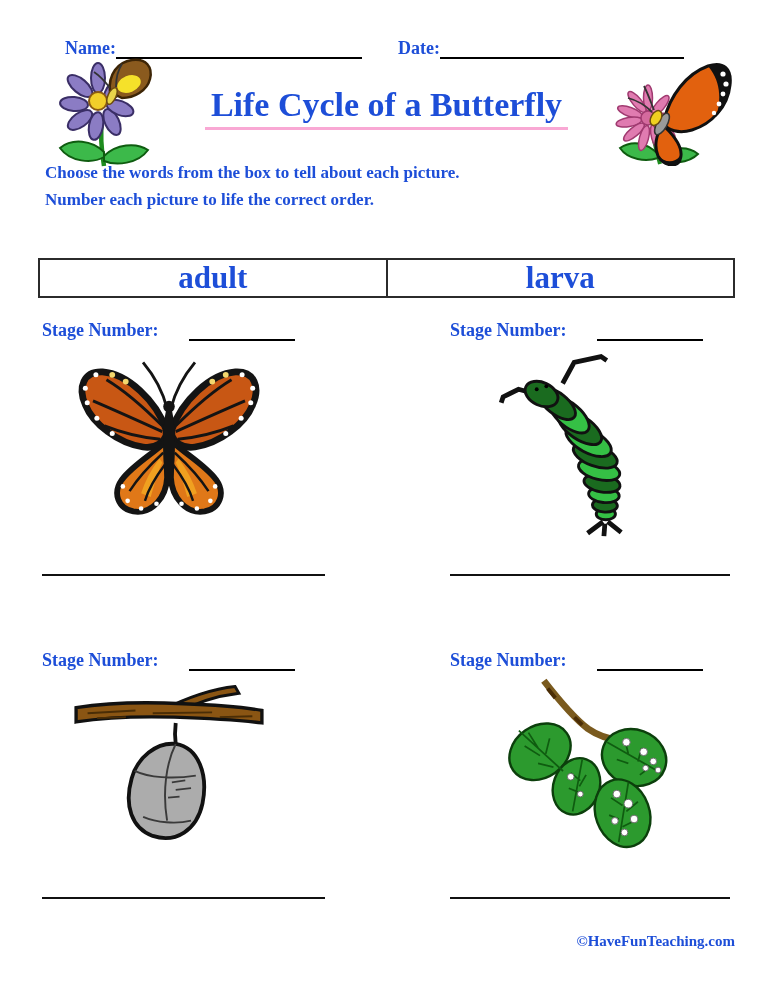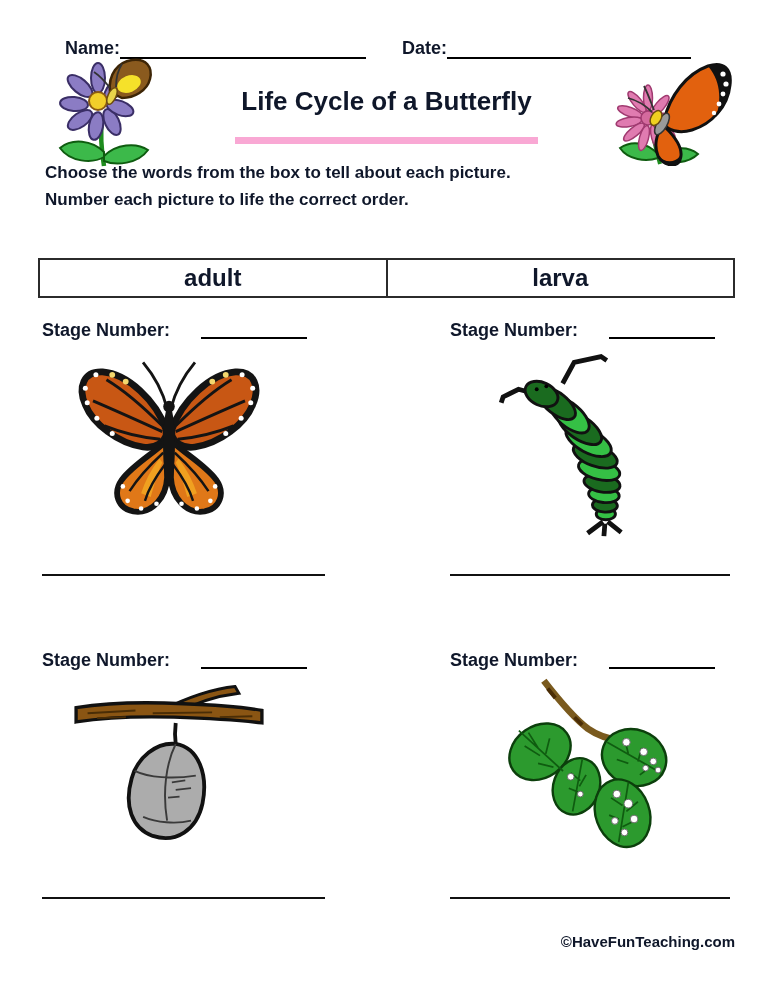--- a/index.html
+++ b/index.html
@@ -1,54 +1,54 @@
 <!DOCTYPE html>
 <html><head>
 <meta charset="utf-8">
 <style>
   html,body{margin:0;padding:0;background:#fff;}
   .page{
     position:relative;width:773px;height:996px;background:#ffffff;
-    font-family:Liberation Sans, sans-serif;color:#0f172a;overflow:hidden;
+    font-family:Liberation Serif, serif;color:#1d4ed8;overflow:hidden;
   }
   .uline{display:inline-block;border-bottom:2.5px solid #000;height:17px;}
 
   
   .name-date{position:absolute;top:38px;left:65px;display:flex;align-items:flex-end;
     font-weight:700;font-size:18px;white-space:nowrap;}
   .uline-name{width:246px;margin-right:36px;}
   .uline-date{width:244px;}
 
   
   .deco-left{position:absolute;top:56px;left:50px;}
   .deco-right{position:absolute;top:62px;left:608px;}
 
   
   .title-wrap{position:absolute;top:86px;left:0;width:100%;text-align:center;}
-  .title{display:inline-block;font-size:26px;font-weight:700;
-    border-bottom:7px solid #f9a8d4;padding:0 6px 20px;}
+  .title{display:inline-block;font-size:34px;font-weight:700;
+    border-bottom:3px solid #f9a8d4;padding:0 6px 3px;}
 
   
   .instructions{position:absolute;top:160px;left:45px;font-size:17px;font-weight:700;
     line-height:26.5px;}
 
   
   .wordbank{position:absolute;top:258px;left:38px;width:697px;height:40px;
     display:flex;border:2px solid #2b2b2b;box-sizing:border-box;background:#fff;}
   .wordbank .cell{flex:1;display:flex;align-items:center;justify-content:center;
-    font-size:24px;font-weight:700;border-left:2px solid #2b2b2b;}
+    font-size:31px;font-weight:700;border-left:2px solid #2b2b2b;}
   .wordbank .cell:first-child{border-left:none;}
 
   
   .stage{position:absolute;width:300px;}
   .stage-1{left:42px;top:320px;height:256px;}
   .stage-2{left:450px;top:320px;height:256px;width:285px;}
   .stage-3{left:42px;top:650px;height:249px;}
   .stage-4{left:450px;top:650px;height:249px;width:285px;}
-  .stage-label{display:flex;align-items:flex-start;font-size:18px;font-weight:700;white-space:nowrap;gap:24px;}
+  .stage-label{display:flex;align-items:flex-end;font-size:18px;font-weight:700;white-space:nowrap;gap:24px;}
   .uline-stage{width:106px;margin-left:7px;}
   .stage-image{margin-top:4px;margin-left:26px;}
   .stage-2 .stage-image,.stage-4 .stage-image{margin-left:32px;}
   .answer-line{position:absolute;bottom:0;left:0;width:283px;border-bottom:2.5px solid #111;}
   .stage-2 .answer-line,.stage-4 .answer-line{width:280px;}
 
   
   .footer{position:absolute;top:933px;right:38px;font-size:15px;font-weight:700;}
 </style>
 </head>

